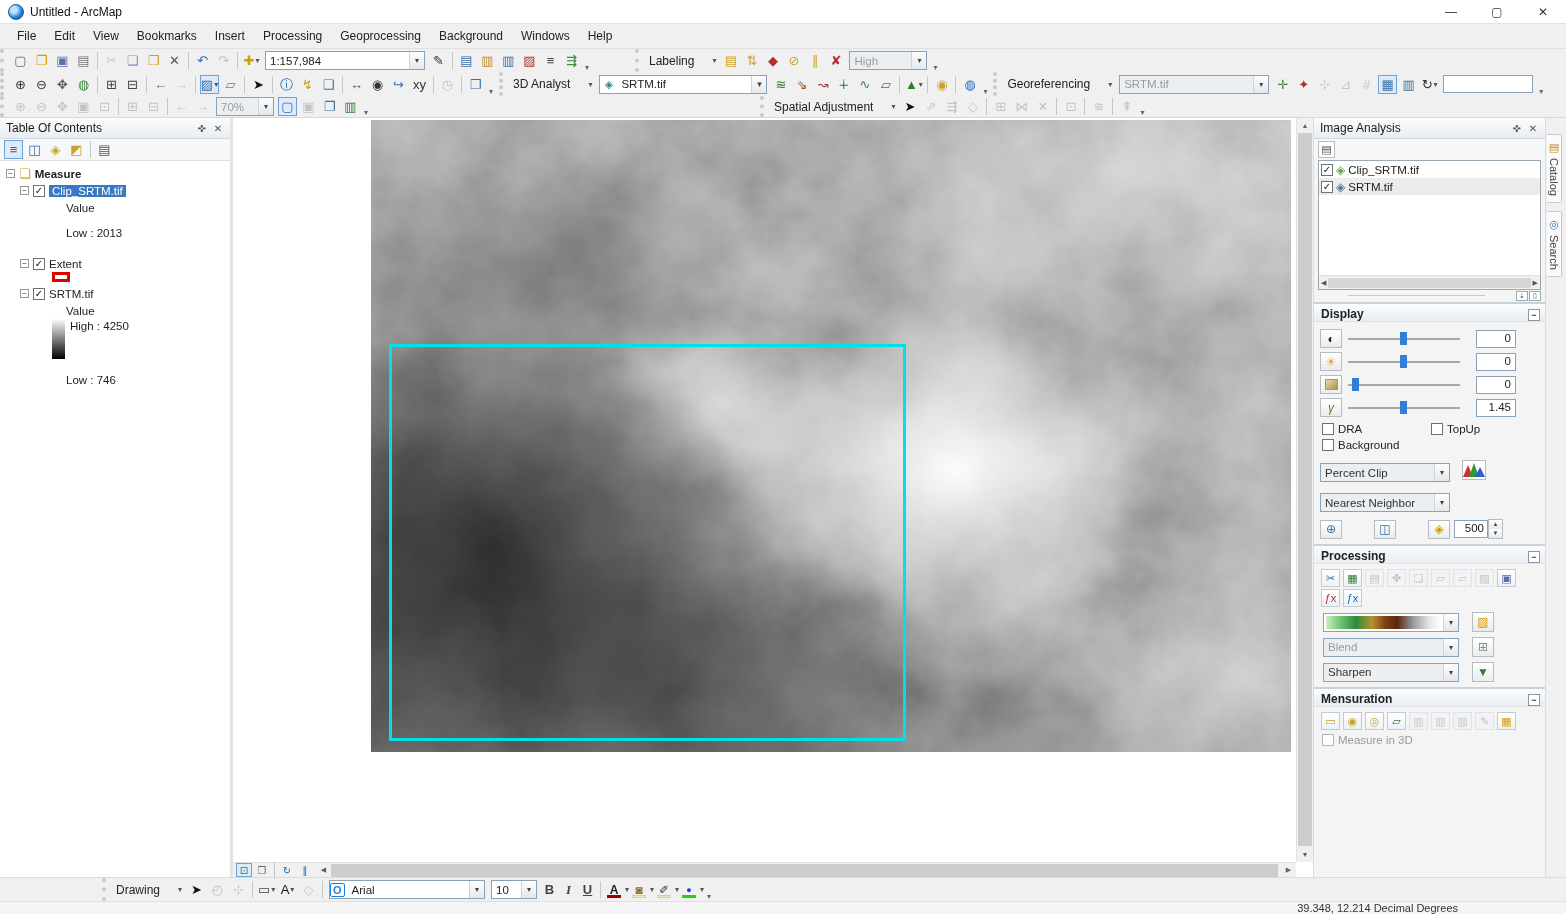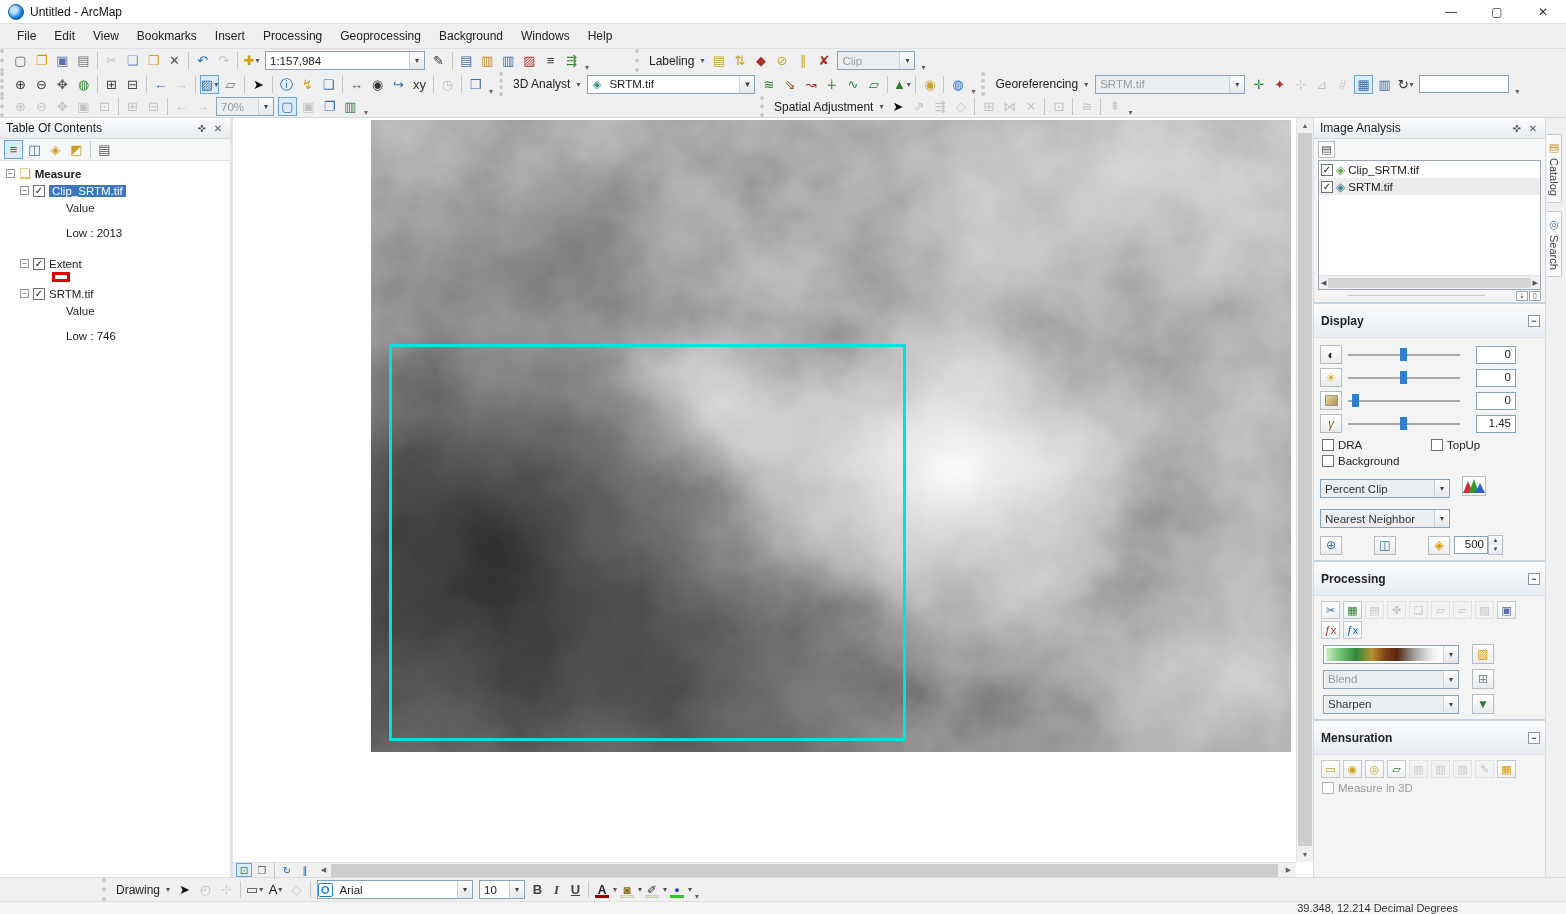--- a/index.html
+++ b/index.html
@@ -18,21 +18,21 @@
   .trow1 { height:24px; border-top:1px solid #e0e0e0; }
   .trow2 { height:24px; }
   .trow3 { height:22px; border-bottom:1px solid #d8d8d8; }
   .tbgroup { display:flex; align-items:center; height:100%; padding:0 3px 0 6px; border-left:4px dotted #c9c9c9; }
   .tbi { display:inline-flex; align-items:center; justify-content:center; width:19px; height:19px;
     font-size:13px; line-height:19px; margin:0 1px; color:#444; border:1px solid transparent; }
   .tbi.dis { color:#b5b5b5 !important; opacity:.75; }
   .tbi.boxed { border:1px solid #6ba3d6; background:#dceafa; }
   .tsep { width:1px; height:17px; background:#c6c6c6; margin:0 3px; display:inline-block; }
   .dd { font-size:8px; color:#555; margin-left:1px; }
-  .tblabel { padding:0 4px; white-space:nowrap; color:#222; display:flex; align-items:center; gap:5px;}
+  .tblabel { padding:0 4px; white-space:nowrap; color:#222; display:flex; align-items:center; gap:17px;}
   .combo { display:flex; align-items:center; height:19px; background:#fff; border:1px solid #8aa2b8; margin:0 3px; }
   .combo .ctext { flex:1; padding:0 4px; white-space:nowrap; overflow:hidden; font-size:11.5px; }
   .combo .carr { width:15px; height:100%; display:flex; align-items:center; justify-content:center;
      font-size:8px; color:#444; border-left:1px solid #c9d4de; background:linear-gradient(#fdfdfd,#e4e8ec); }
   .combo.dis { background:#eceff1; color:#9a9a9a; } .combo.dis .ctext{ color:#9a9a9a; }
   .gr-input { width:90px; height:18px; border:1px solid #8aa2b8; background:#fff; margin:0 3px; }
   .overflow { font-size:8px; color:#666; padding:0 3px; align-self:flex-end; }
 
   
   .main { display:flex; height:759px; }
@@ -76,21 +76,21 @@
   .ia-list { margin:1px 4px 0 4px; height:130px; border:1px solid #9aa8b5; background:#fff; position:relative; }
   .ia-row { display:flex; align-items:center; gap:3px; height:17px; padding:0 2px; font-size:11.5px; }
   .ia-row.shade { background:#ececec; }
   .ia-hscroll { position:absolute; left:0; right:0; bottom:0; height:14px; background:#f0f0f0;
     display:flex; align-items:center; justify-content:space-between; font-size:7px; color:#555; padding:0 2px;
     border-top:1px solid #e0e0e0;}
   .ia-hthumb { flex:1; height:10px; background:#d6d6d6; margin:0 2px; }
   .splitrow { height:12px; display:flex; align-items:center; justify-content:flex-end; gap:1px; padding:0 4px; }
   .splitgrip { flex:1; height:3px; border-top:1px solid #c9c9c9; margin:0 30px; }
   .minibtn { width:12px; height:10px; border:1px solid #9aa; background:#fff; font-size:7px; line-height:8px; text-align:center; color:#345;}
-  .secthead { height:36px; display:flex; align-items:center; padding:0 5px 0 7px; font-weight:bold; font-size:12px;
+  .secthead { height:20px; display:flex; align-items:flex-end; padding:0 5px 0 7px; font-weight:bold; font-size:12px;
     background:linear-gradient(#fbfcfd,#e8edf3); border-top:2px solid #c8d2dc; border-bottom:1px solid #dde3e9; }
   .secthead .sp { flex:1; }
   .collapsebox { width:12px; height:12px; border:1px solid #8a98a6; background:#fff; font-size:9px; line-height:10px; text-align:center; color:#333;}
   .sectbody { padding:5px 6px; }
   .sliderrow { display:flex; align-items:center; height:23px; gap:6px; }
   .sicon { width:22px; height:19px; border:1px solid #b5bcc2; background:linear-gradient(#fff,#e9eced);
     display:flex; align-items:center; justify-content:center; font-size:12px; }
   .strack { position:relative; width:112px; height:19px; }
   .strack .bar { position:absolute; left:0; right:0; top:9px; height:2px; background:#a8a8a8; }
   .sthumb { position:absolute; top:3px; width:7px; height:13px; background:#2f7fd4; }
@@ -200,21 +200,21 @@
     </span>
     <span style="display:flex;align-items:center;">
         <span class="tbi" style="color: rgb(201, 162, 39);">▤</span>
         <span class="tbi" style="color: rgb(201, 162, 39);">⇅</span>
         <span class="tbi" style="color: rgb(176, 48, 48);">◆</span>
         <span class="tbi" style="color: rgb(201, 162, 39);">⊘</span>
         <span class="tbi" style="color: rgb(201, 162, 39);">∥</span>
         <span class="tbi" style="color: rgb(176, 48, 48);">✘</span>
       </span>
     <span class="combo dis" style="width:78px">
-      <span class="ctext">Clip</span>
+      <span class="ctext">High</span>
       <span class="carr">▾</span>
     </span>
     <span class="overflow">▾</span>
   </div>
 </div>
 
 <div class="row trow2">
   <div class="tbgroup">
     <span style="display:flex;align-items:center;">
         <span class="tbi" style="color: rgb(51, 51, 51);">⊕</span>
@@ -390,20 +390,26 @@
         <span>Extent</span>
       </div>
       <div class="extent-sym"></div>
       <div class="trow tindent1" style="margin-top:3px">
         <span class="expander">−</span>
         <span class="cb">✓</span>
         <span>SRTM.tif</span>
       </div>
       <div class="trow" style="margin-left:62px">
         <span>Value</span>
+      </div>
+      <div class="ramprow">
+        <span class="ramp"></span>
+        <span class="ramptxt">
+          <span>High : 4250</span>
+        </span>
       </div>
       <div class="trow" style="margin-left:62px;margin-top:8px">
         <span>Low : 746</span>
       </div>
     </div>
   </div>
 
   <div class="mapwrap">
     <div class="raster">
       <svg width="920" height="632" viewBox="0 0 920 632" preserveAspectRatio="none" style="display:block">

